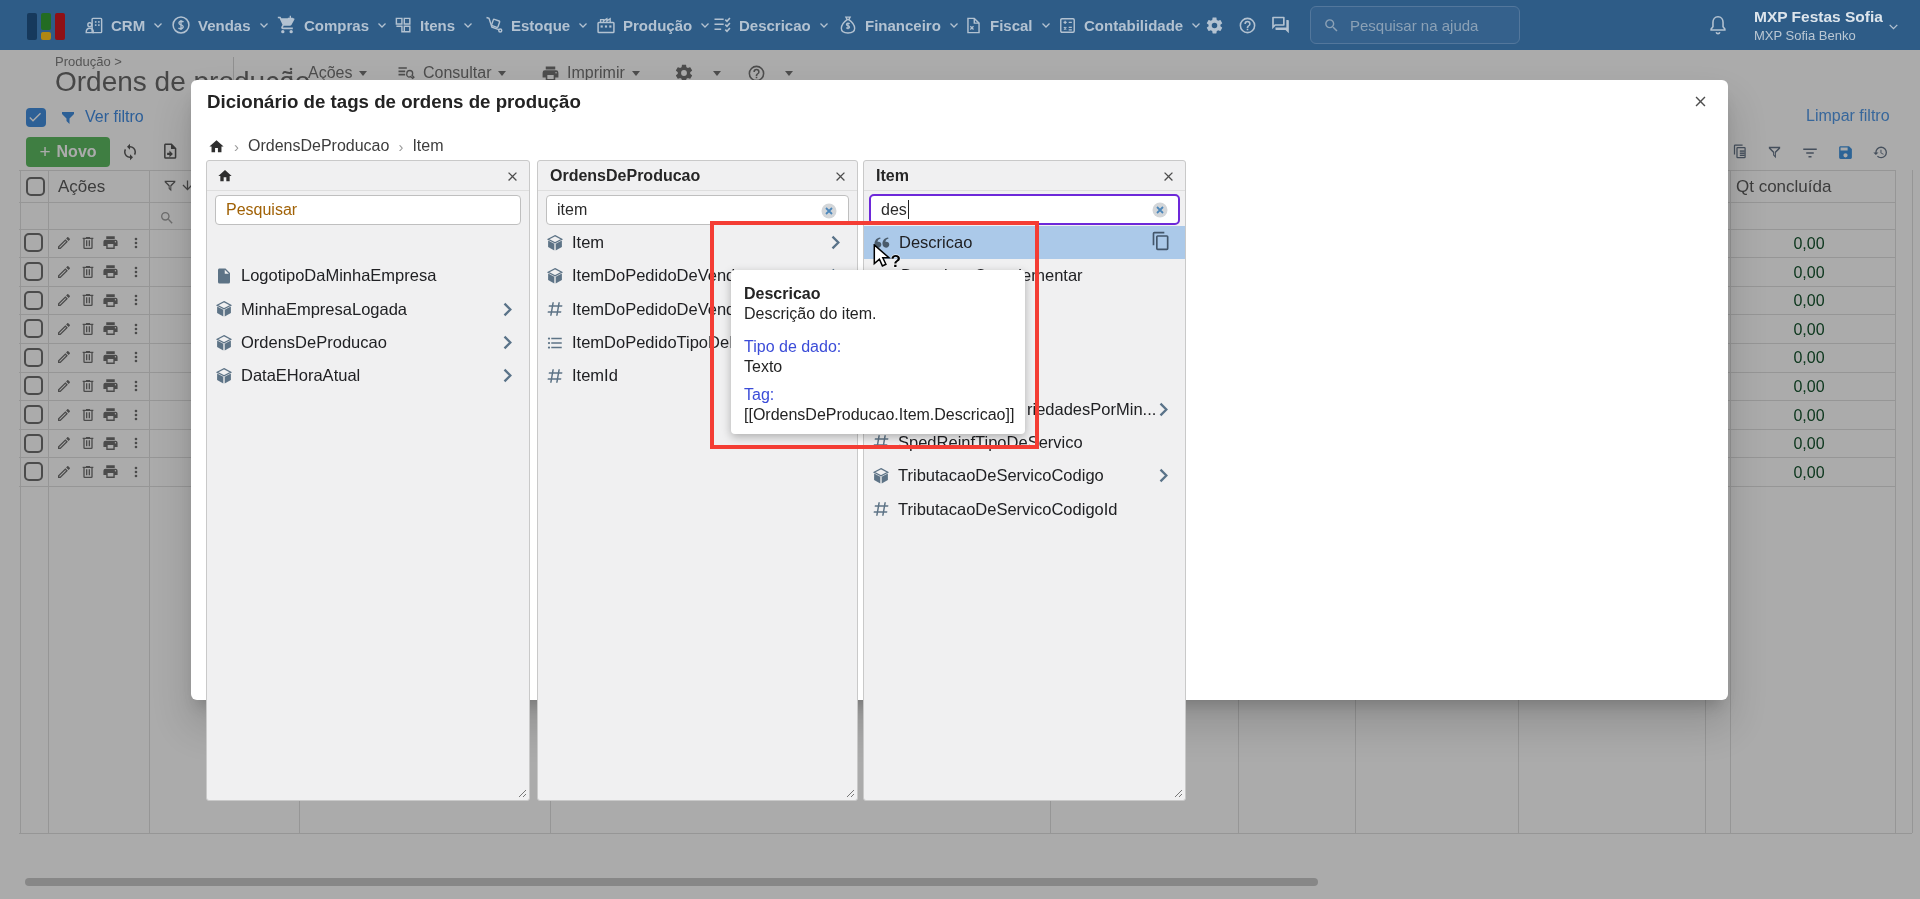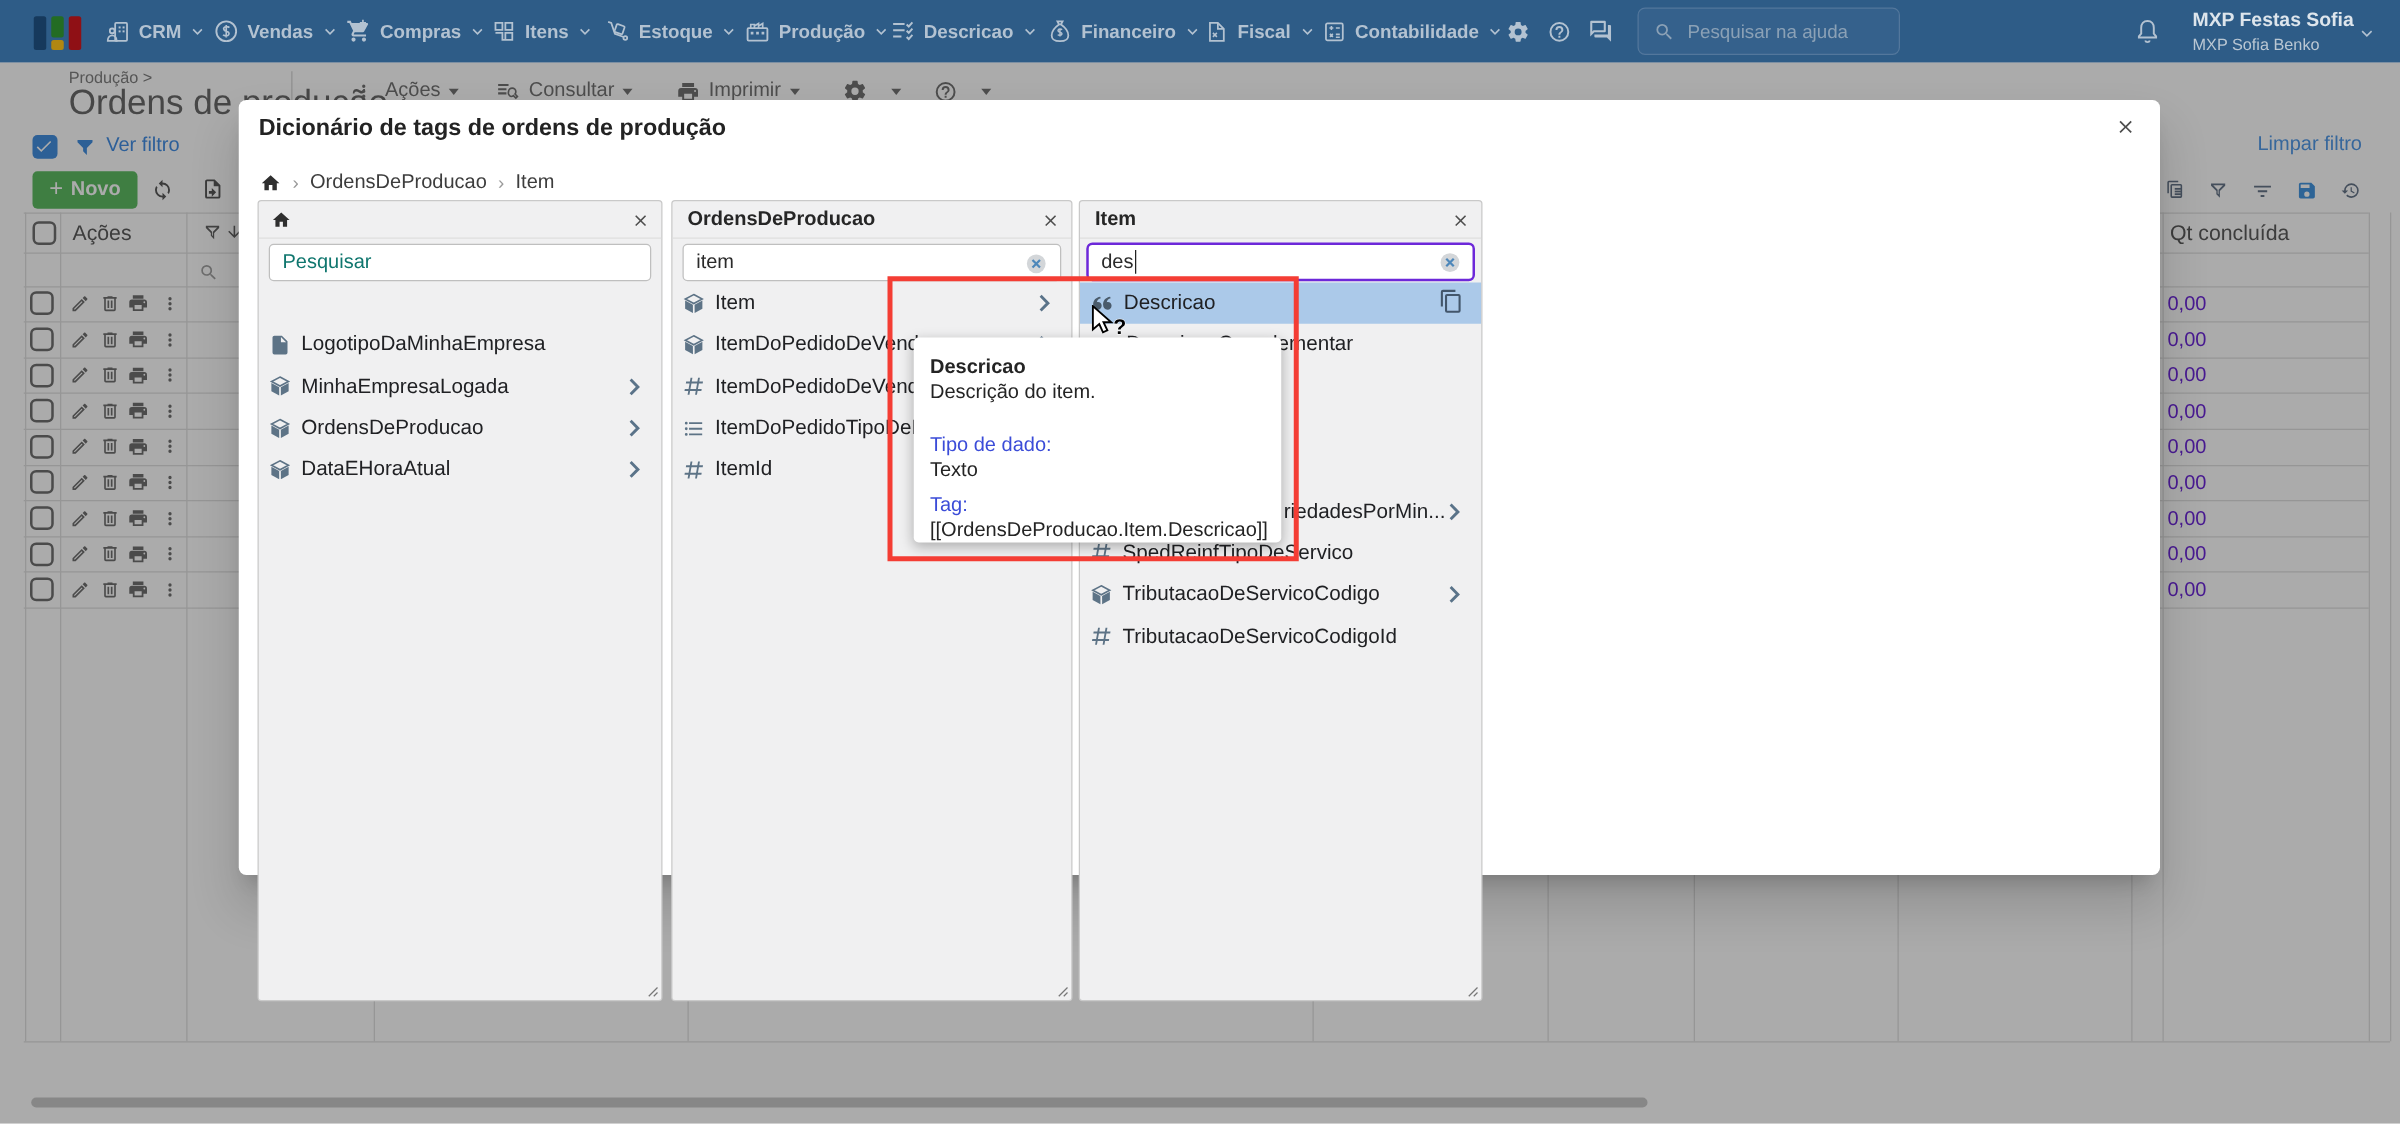--- a/index.html
+++ b/index.html
@@ -21,21 +21,21 @@
 .tbc{width:0;height:0;border-left:4.5px solid transparent;border-right:4.5px solid transparent;border-top:5px solid #747474}
 
 .vfcb{position:absolute;left:26px;top:108px;width:20px;height:19px;background:#438fe0;border-radius:4px}
 .vflab{position:absolute;left:85px;top:108px;font-size:16px;color:#438ee4}
 .limpar{position:absolute;left:1806px;top:107px;font-size:16px;color:#539ae8}
 .novo{position:absolute;left:26px;top:137px;width:84px;height:30px;background:#5ebc63;border-radius:4px;color:#fff;font-size:16px;font-weight:700;display:flex;align-items:center;justify-content:center;gap:6px}
 
 .vline{position:absolute;width:1px;background:#e0e0e0}
 .hline{position:absolute;height:1px;background:#e0e0e0}
 .rowcb{position:absolute;width:19px;height:19px;border:2px solid #707070;border-radius:5px}
-.zerov{position:absolute;width:150px;text-align:left;font-size:16px;color:#6d28d9}
+.zerov{position:absolute;width:150px;text-align:center;font-size:16px;color:#14532d}
 .aclab{position:absolute;left:58px;top:177px;font-size:17px;color:#5b5b5b}
 .qtlab{position:absolute;left:1736px;top:177px;font-size:17px;color:#5b5b5b}
 
 .modal{position:absolute;left:191px;top:80px;width:1537px;height:620px;background:#fff;border-radius:6px;z-index:10;box-shadow:0 11px 15px -7px rgba(0,0,0,.2),0 24px 38px 3px rgba(0,0,0,.14)}
 .mtitle{position:absolute;left:16px;top:11px;font-size:18.7px;font-weight:700;color:#232323}
 .bcrow{position:absolute;left:17px;top:56px;height:20px;display:flex;align-items:center;gap:9px;font-size:16px;color:#3d3d3d}
 .bchev{color:#9a9a9a;font-size:15px}
 .panel{position:absolute;top:80px;background:#f0f0f1;border:1px solid #c9c9c9;border-radius:3px;height:641px}
 .phead{position:absolute;left:0;top:0;right:0;height:30px;border-bottom:1px solid #dedede}
 .plab{position:absolute;left:12px;top:6px;font-size:16px;font-weight:700;color:#262626}
@@ -556,21 +556,21 @@
  <div class="panel" style="left:15px;width:324px">
   <div class="phead">
         <svg class="abs" style="left:10px;top:7px" width="16" height="16" viewBox="0 0 24 24" fill="#2f2f2f">
           <use href="#home"></use>
         </svg>
         <svg class="abs" style="right:9px;top:8px" width="15" height="15" viewBox="0 0 24 24" fill="#4e4e4e">
           <use href="#xico"></use>
         </svg>
       </div>
   <div class="pin">
-        <span style="color:#0f766e">Pesquisar</span>
+        <span style="color:#a16207">Pesquisar</span>
       </div>
       <div class="item" style="top:98.3px">
         <svg class="tico" width="18" height="18" viewBox="0 0 24 24" fill="#5d7386">
           <use href="#file"></use>
         </svg>
         <span class="lab">LogotipoDaMinhaEmpresa</span>
       </div>
       <div class="item" style="top:131.7px">
         <svg class="tico" width="18" height="18" viewBox="0 0 24 24" fill="#5d7386" style="color:#5d7386">
           <use href="#cube"></use>
@@ -713,21 +713,21 @@
         </svg>
         <span class="lab">TributacaoDeServicoCodigoId</span>
       </div>
   <svg class="abs" style="right:2px;bottom:2px" width="10" height="10" viewBox="0 0 10 10" stroke="#777" stroke-width="1">
         <path d="M2,9 L9,2 M6,9 L9,6" fill="none"></path>
       </svg>
  </div>
 
  <div class="tip">
   <b>Descricao</b><br>Descrição do item.
-  <div class="blue" style="margin-top:23px">Tipo de dado:</div>Texto
+  <div class="blue" style="margin-top:13px">Tipo de dado:</div>Texto
   <div class="blue" style="margin-top:8px">Tag:</div>[[OrdensDeProducao.Item.Descricao]]
  </div>
  <div class="redbox"></div>
 </div>
 <svg class="abs" style="left:873px;top:244px;z-index:40" width="34" height="28" viewBox="0 0 34 28">
     <path d="M1.3,0.9 L1.3,19.6 L6.4,15.2 L9.4,21.9 L12.9,20.3 L9.8,13.8 L16,13.8 Z" fill="#fff" stroke="#000" stroke-width="1.5"></path>
     <text x="17.5" y="23" font-size="17" font-weight="700" fill="#000" stroke="#fff" stroke-width="0.8" paint-order="stroke" font-family="Liberation Sans">?</text>
   </svg>
 
 </body></html>

